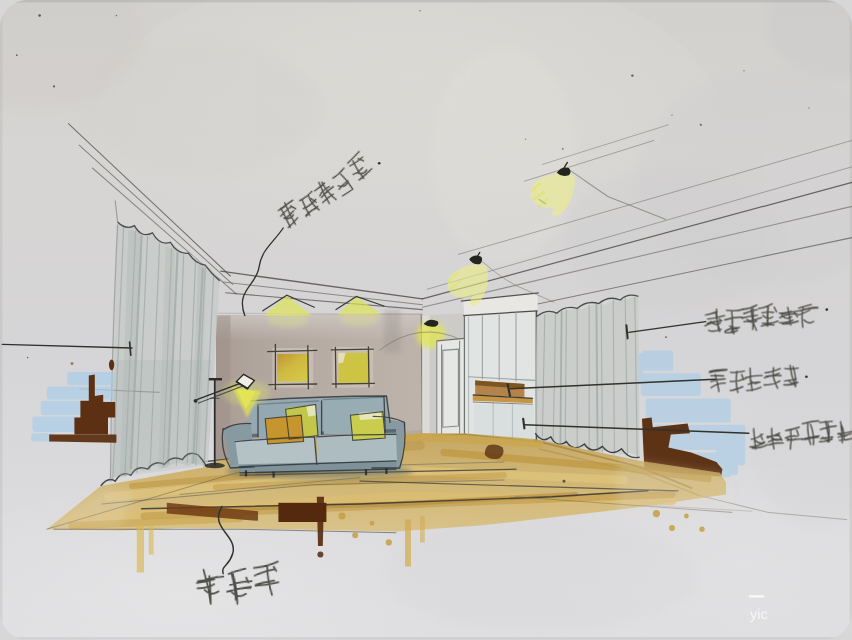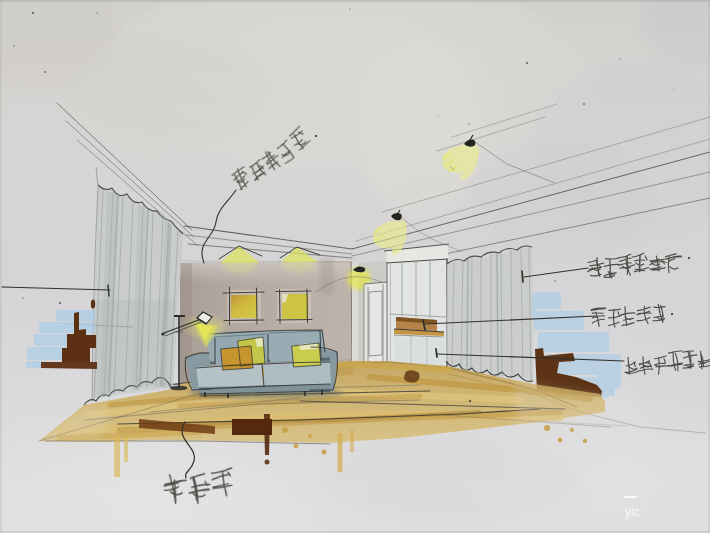--- a/index.html
+++ b/index.html
@@ -1,16 +1,16 @@
 <!DOCTYPE html>
 <html><head>
 <meta charset="utf-8">
 <style>
   html,body{margin:0;padding:0;background:#d8d7d8;}
-  #stage{width:710px;height:533px;position:relative;overflow:hidden;font-family:"Liberation Sans",sans-serif;}
+  #stage{width:710px;height:533px;position:relative;overflow:hidden;font-family:"Liberation Sans",sans-serif;border-radius:23px;}
   svg{display:block;}
 </style>
 </head>
 <body>
 <div id="stage">
 <svg width="710" height="533" viewBox="0 0 710 533">
 <defs>
   <linearGradient id="paperV" x1="0" y1="0" x2="0" y2="1">
     <stop offset="0" stop-color="#d3d1ce"></stop>
     <stop offset="0.25" stop-color="#d7d5d3"></stop>

